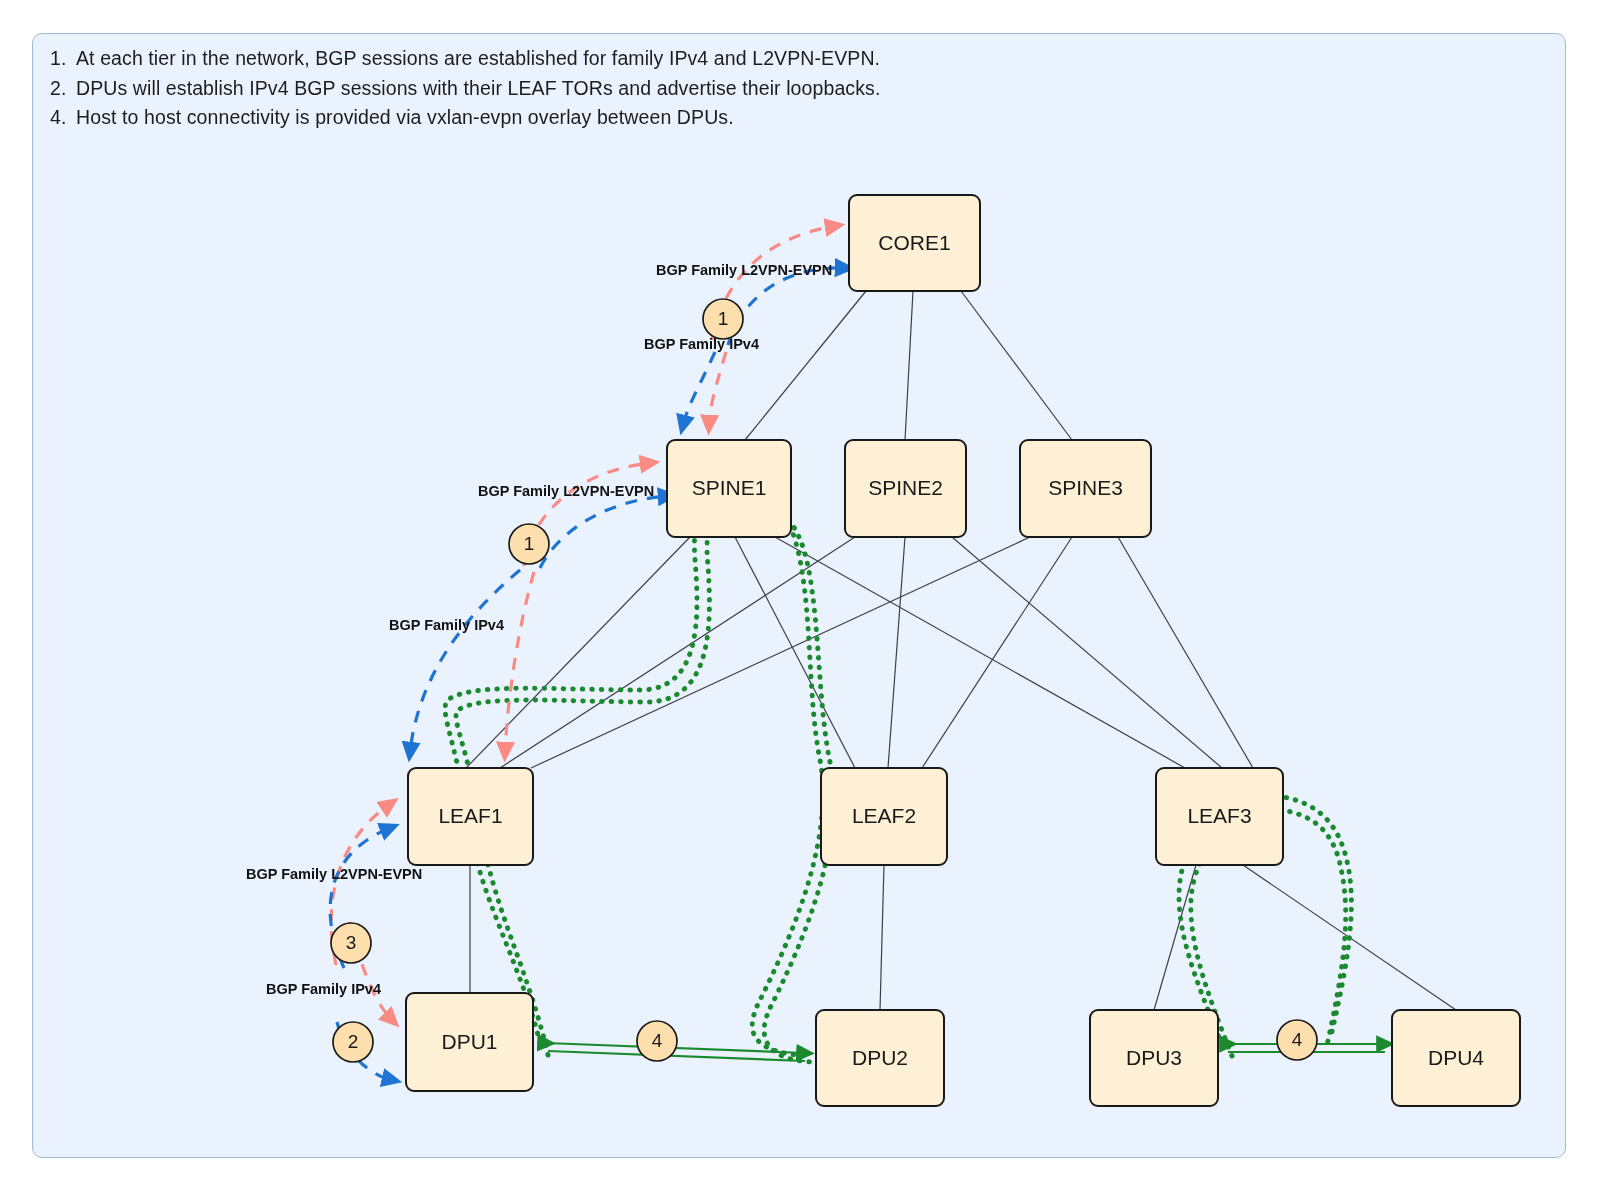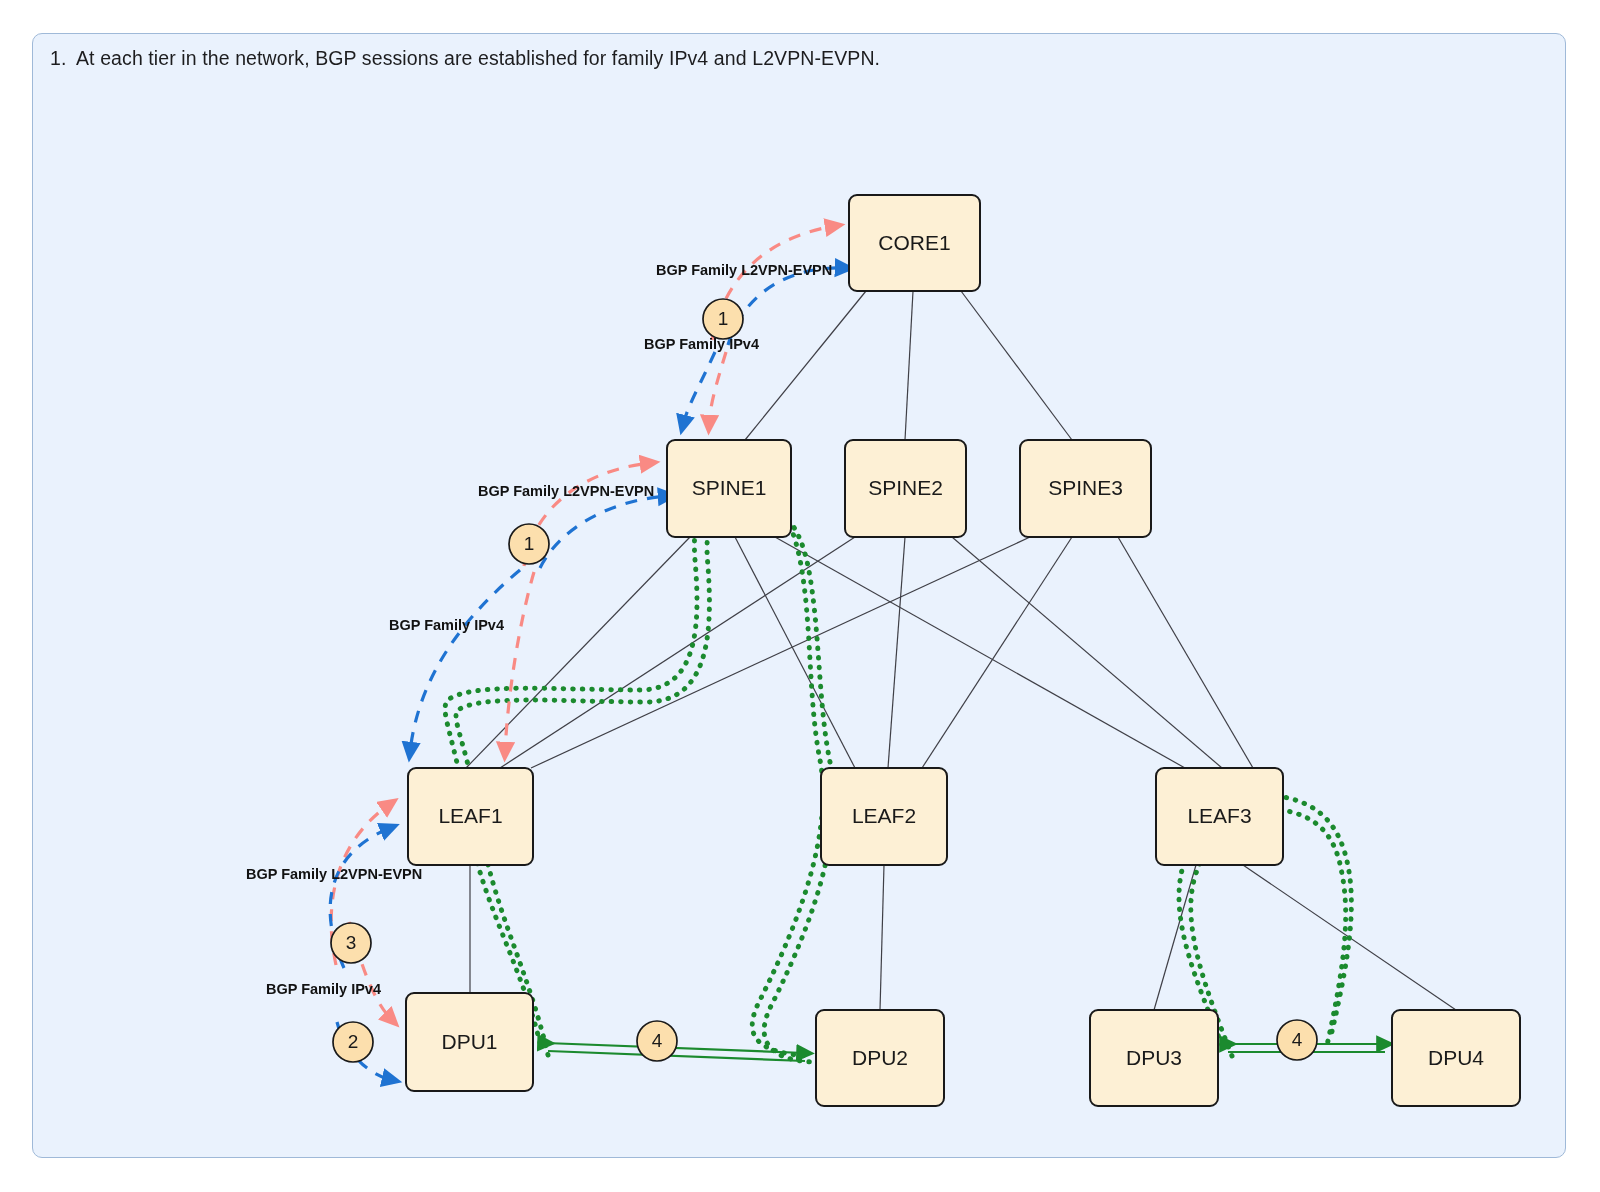--- a/index.html
+++ b/index.html
@@ -118,20 +118,22 @@
 </style>
 </head>
 <body>
 
 <div id="stage">
   <div id="frame"></div>
 
   <div id="notes">
     <ol>
       <li><span class="num">1.</span><span>At each tier in the network, BGP sessions are established for family IPv4 and L2VPN-EVPN.</span></li>
+      <li><span class="num">2.</span><span>DPUs will establish IPv4 BGP sessions with their LEAF TORs and advertise their loopbacks.</span></li>
+      <li><span class="num">4.</span><span>Host to host connectivity is provided via vxlan-evpn overlay between DPUs.</span></li>
     </ol>
   </div>
 
   <svg id="diagram" viewBox="0 0 1600 1192">
     <defs>
       <marker id="arrow-red" markerWidth="7" markerHeight="7" refX="3.2" refY="3" orient="auto">
         <path d="M0,0 L6.5,3 L0,6 Z" fill="#f98a84"></path>
       </marker>
       <marker id="arrow-blue" markerWidth="7" markerHeight="7" refX="3.2" refY="3" orient="auto">
         <path d="M0,0 L6.5,3 L0,6 Z" fill="#1f73d2"></path>

